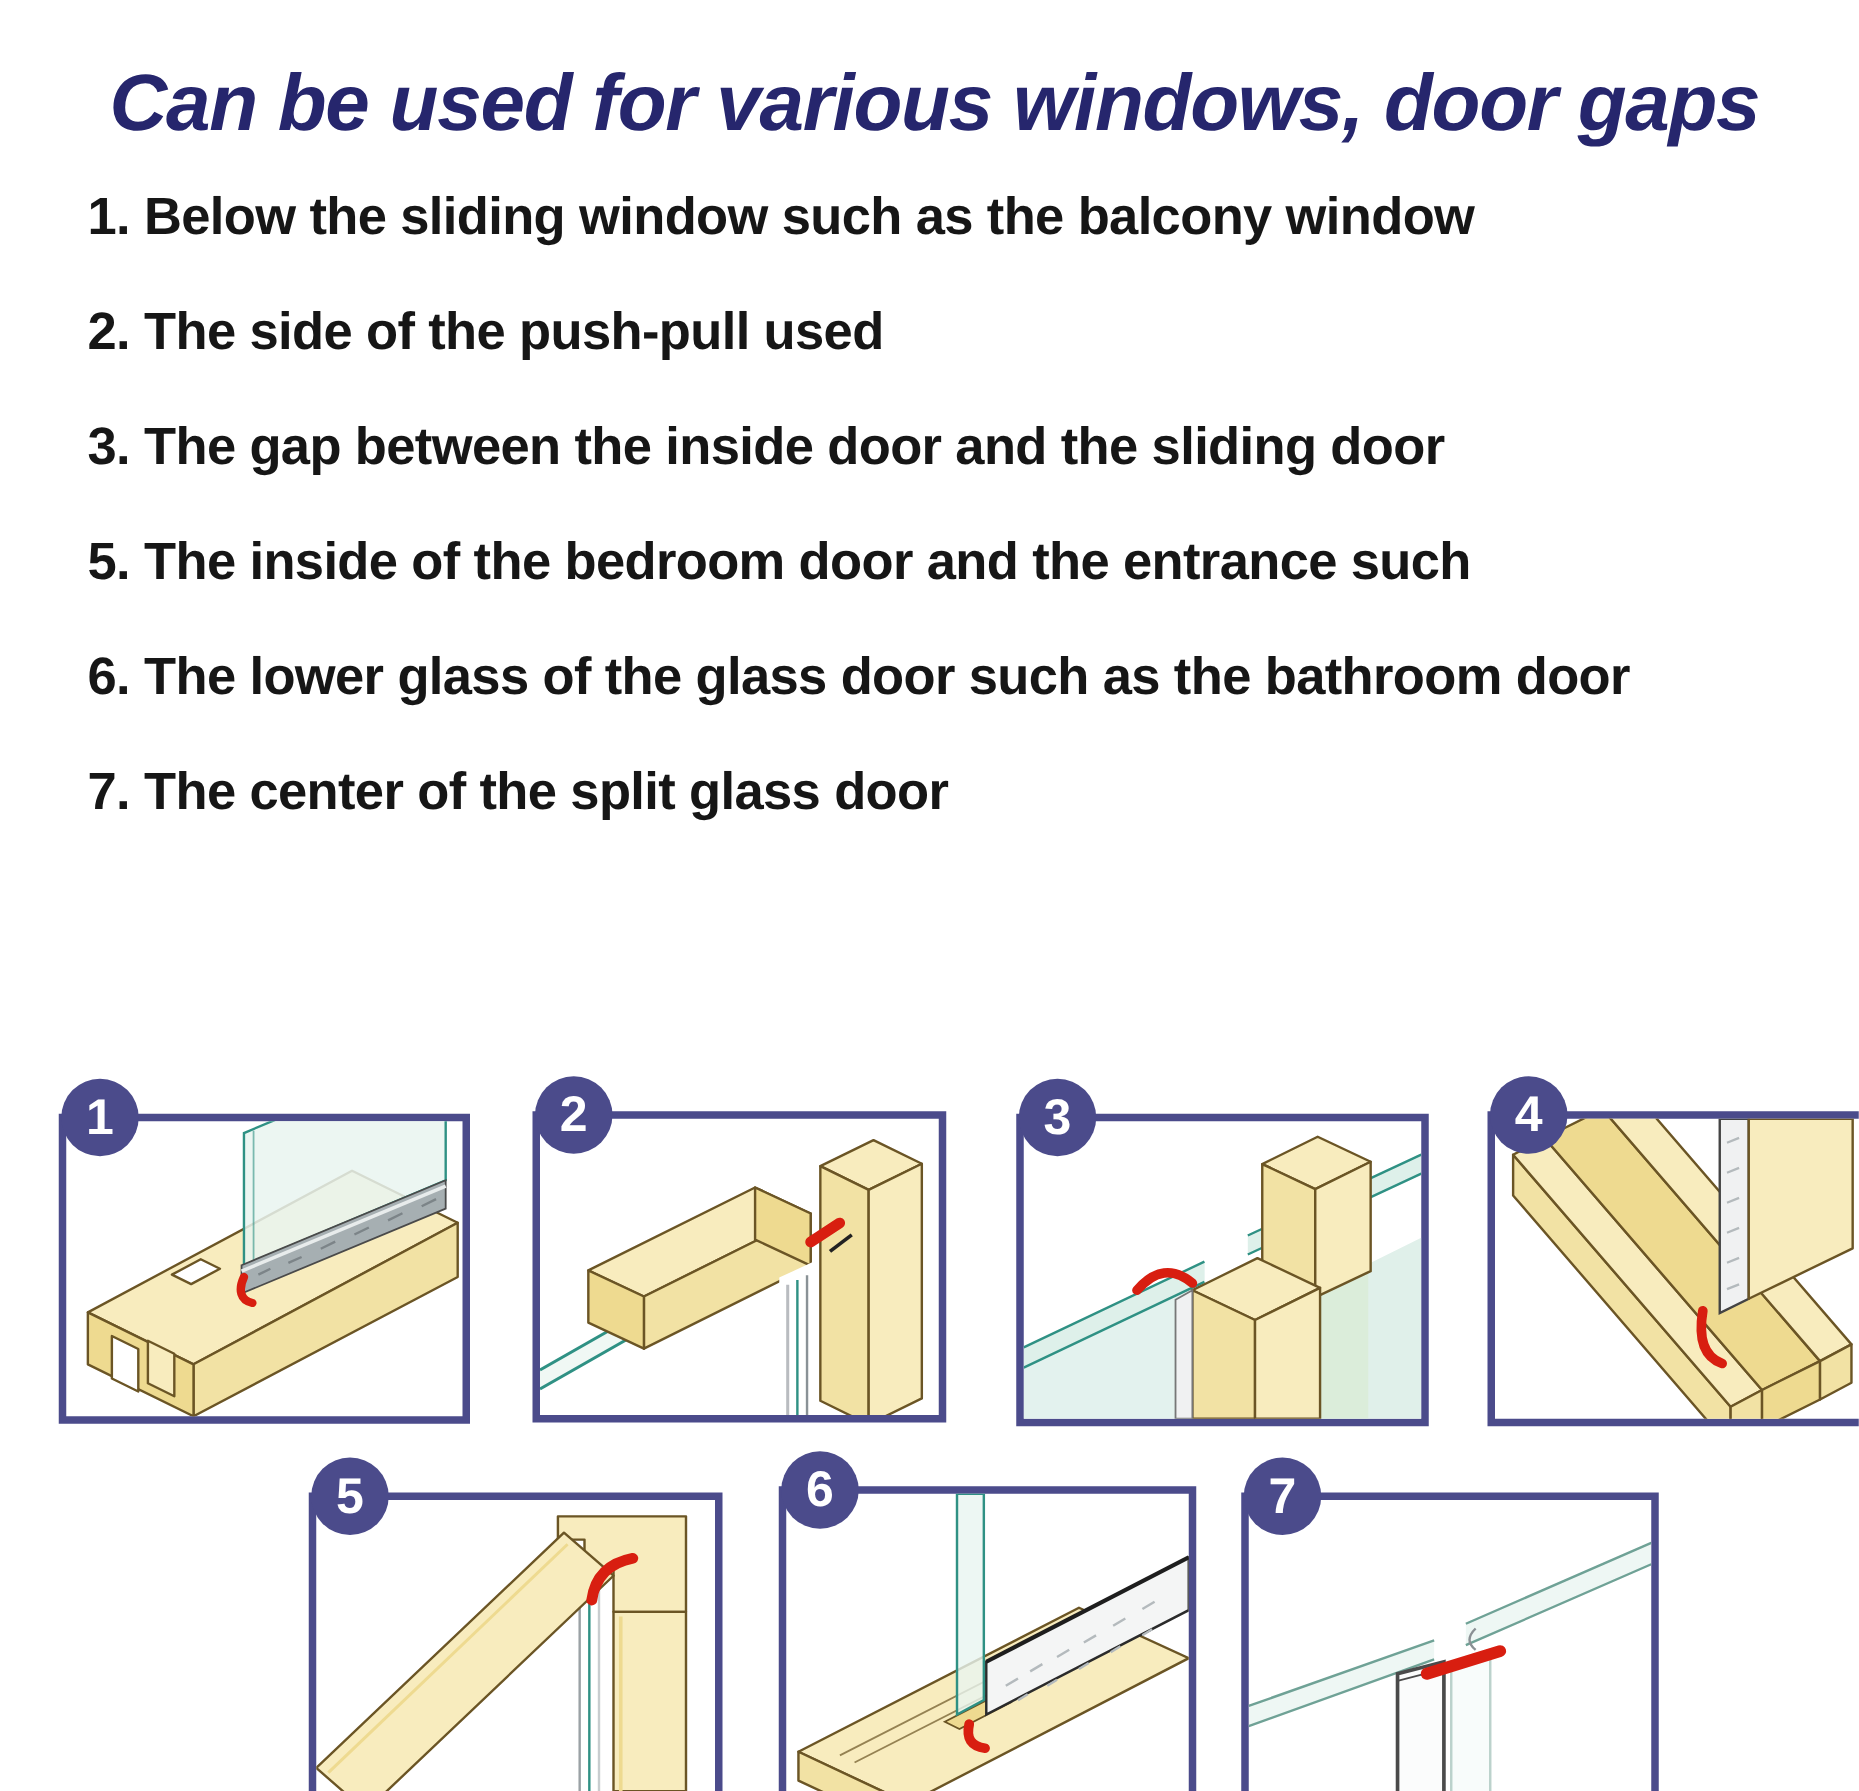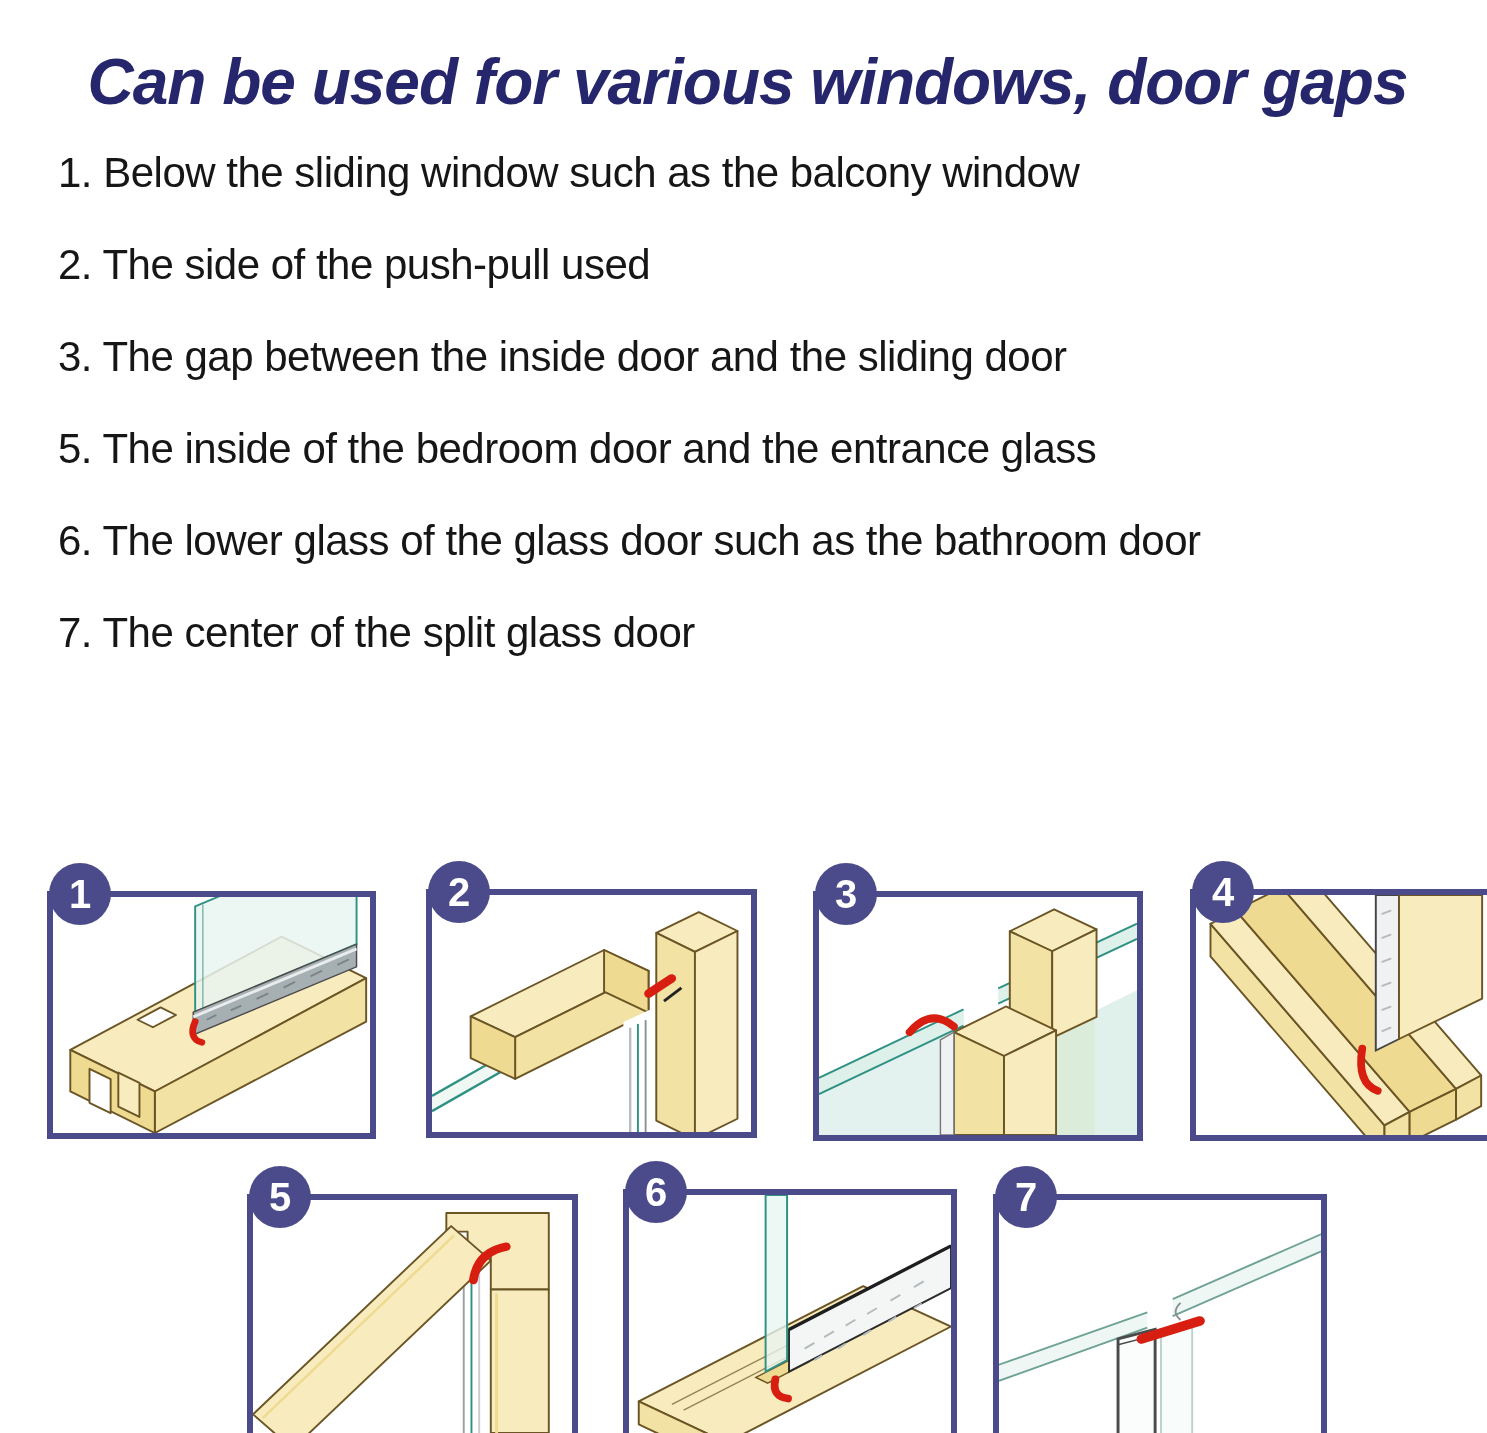--- a/index.html
+++ b/index.html
@@ -9,23 +9,23 @@
     --seal-light:#f0f1f2; --red:#d81e10;
   }
   html,body{margin:0;padding:0;background:#ffffff;}
   body{width:1487px;height:1433px;position:relative;overflow:hidden;
        font-family:"Liberation Sans","DejaVu Sans",sans-serif;}
   .title{position:absolute;top:2px;left:4px;width:100%;text-align:center;
          font-size:64px;font-weight:bold;font-style:italic;letter-spacing:-1px;
          color:var(--c-title);white-space:nowrap;}
   .usage-list{position:absolute;top:150px;left:58px;right:30px;list-style:none;
               margin:0;padding:0;}
-  .usage-list li{font-size:42px;font-weight:normal;letter-spacing:-0.5px;
+  .usage-list li{font-size:42px;font-weight:bold;letter-spacing:-0.5px;
                  color:var(--c-text);line-height:46px;margin-bottom:46px;
-                 white-space:nowrap;}
+                 white-space:nowrap;margin-left:12px;}
   .panel{position:absolute;border:6px solid var(--c-border);background:#fff;
          box-sizing:border-box;}
   .panel svg{display:block;width:100%;height:100%;}
   .badge{position:absolute;left:-4px;top:-34px;width:62px;height:62px;
          border-radius:50%;background:var(--c-badge);color:var(--c-badge-text);
          font-size:40px;font-weight:bold;display:flex;align-items:center;
          justify-content:center;line-height:1;}
   
   #panel-1{left:7px;   top:875px;  width:329px; height:248px;}
   #panel-2{left:386px; top:873px;  width:331px; height:249px;}
@@ -39,21 +39,21 @@
 <body>
 
 <div>
 
   <h1 class="title">Can be used for various windows, door gaps</h1>
 
   <ul class="usage-list">
     <li><span>1.</span> <span>Below the sliding window such as the balcony window</span></li>
     <li><span>2.</span> <span>The side of the push-pull used</span></li>
     <li><span>3.</span> <span>The gap between the inside door and the sliding door</span></li>
-    <li><span>5.</span> <span>The inside of the bedroom door and the entrance glass</span></li>
+    <li><span>5.</span> <span>The inside of the bedroom door and the entrance such</span></li>
     <li><span>6.</span> <span>The lower glass of the glass door such as the bathroom door</span></li>
     <li><span>7.</span> <span>The center of the split glass door</span></li>
   </ul>
 
   <figure class="panel" id="panel-1">
     <div class="badge">1</div>
     <svg viewBox="0 0 330 250" preserveAspectRatio="none">
       <g stroke="var(--line)" stroke-width="2" stroke-linejoin="round">
         <path d="M18,162 L238,42 L326,86 L106,206 Z" fill="var(--wood)"></path>
         <path d="M106,206 L326,86 L326,132 L106,250 Z" fill="var(--wood2)"></path>

